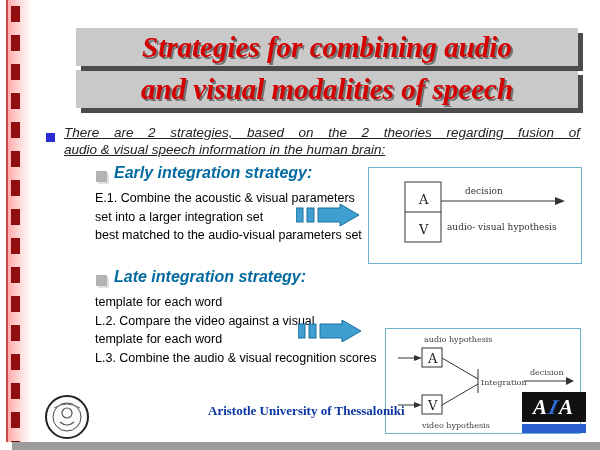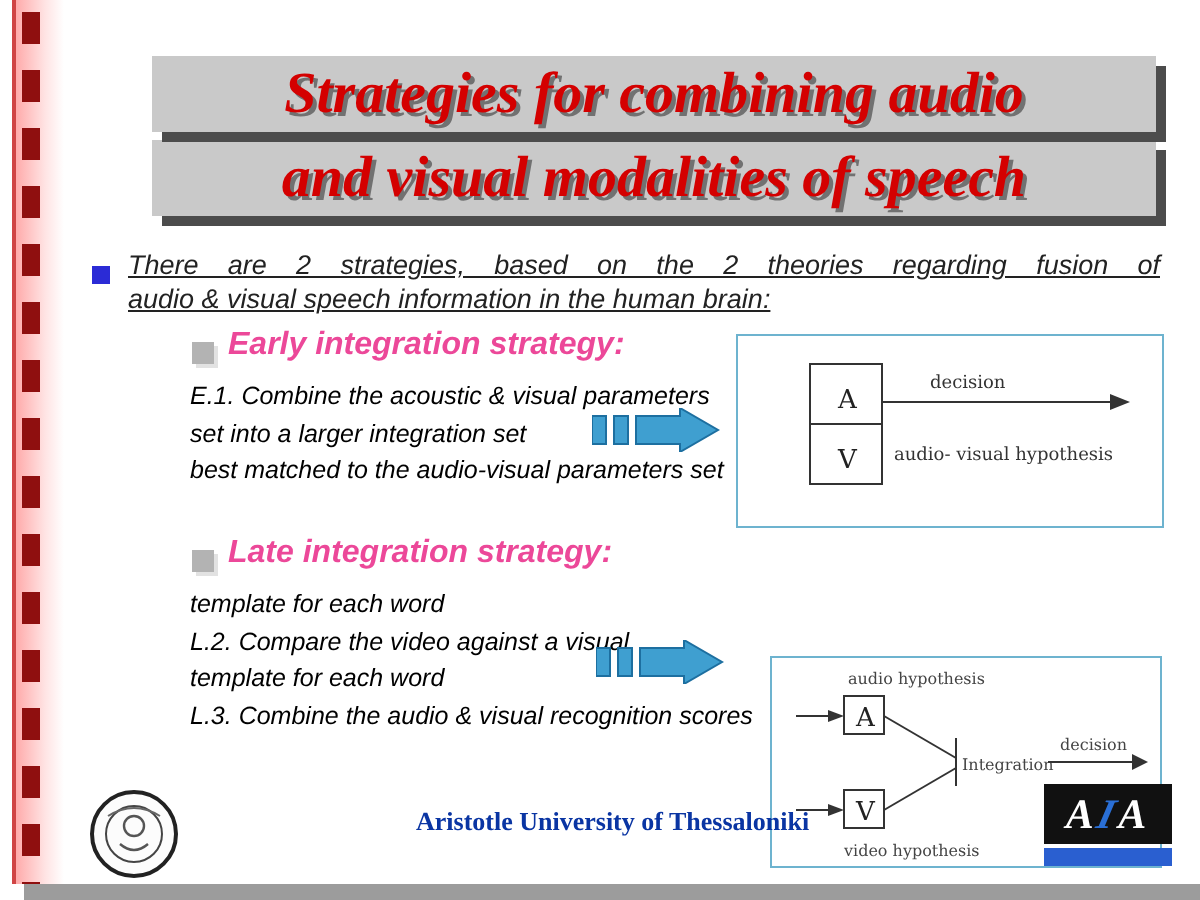--- a/index.html
+++ b/index.html
@@ -26,23 +26,23 @@
 
   
   .intro-bullet { position:absolute; left:46px; top:133px; width:9px; height:9px; background:#2b2bd6; }
   .intro { position:absolute; left:64px; top:124px; width:516px; font-size:13.5px; font-style:italic;
     color:#222; line-height:17px;text-decoration:underline; }
   .intro .jline { text-align:justify; text-align-last:justify; }
 
   
   .sq-bullet { position:absolute; width:11px; height:11px; background:#b3b3b3; box-shadow:2px 2px 0 #e2e2e2; }
   .section-heading { position:absolute; left:114px; font-size:16px; font-weight:bold; font-style:italic;
-    color:#ec4899; white-space:nowrap; }
+    color:#0369a1; white-space:nowrap; }
 
-  .item-lines { position:absolute; left:95px; font-size:12.5px; font-style:italic; color:#000; }
+  .item-lines { position:absolute; left:95px; font-size:12.5px; color:#000; }
   .item-lines div { height:18.5px; line-height:18.5px; white-space:nowrap; }
 
   .block-arrow { position:absolute; width:64px; height:22px; }
 
   .diagram { position:absolute; background:#fff; border:1px solid #6db3cf; }
   svg text { font-family:"DejaVu Serif", serif; fill:#222; }
   svg .avl { font-size:13px; }
   svg .small { font-size:9px; fill:#333; }
   svg .tiny { font-size:8px; fill:#444; }
 

